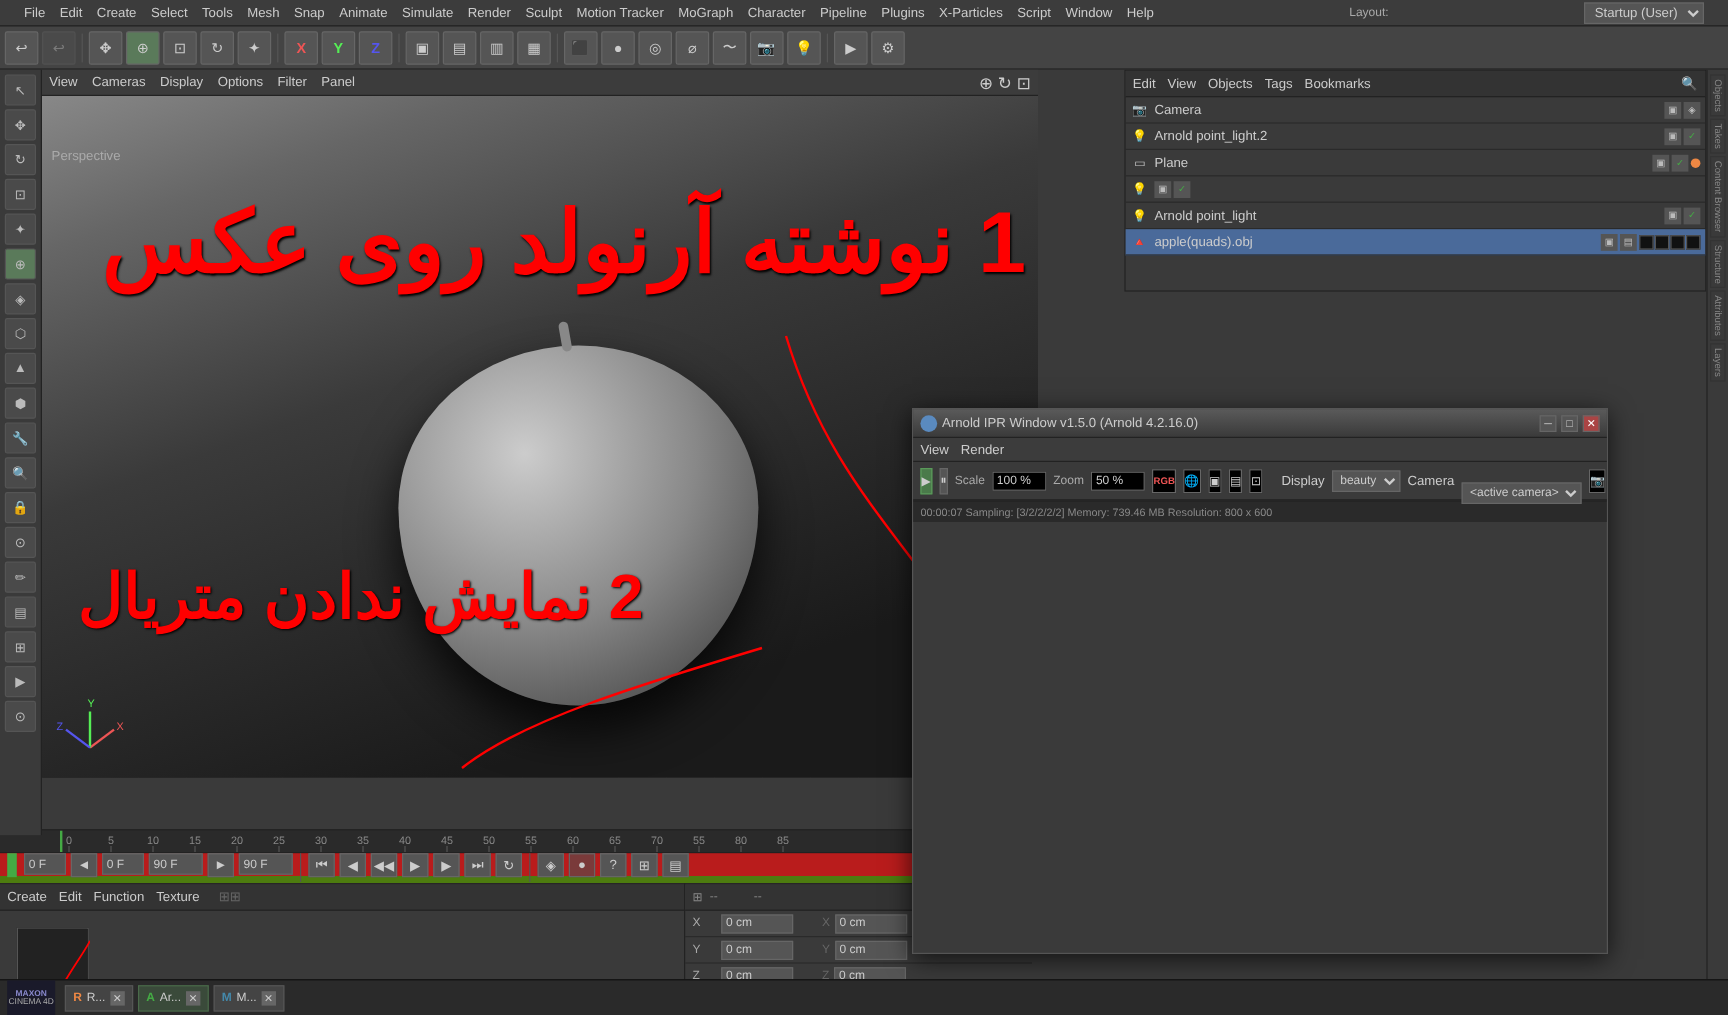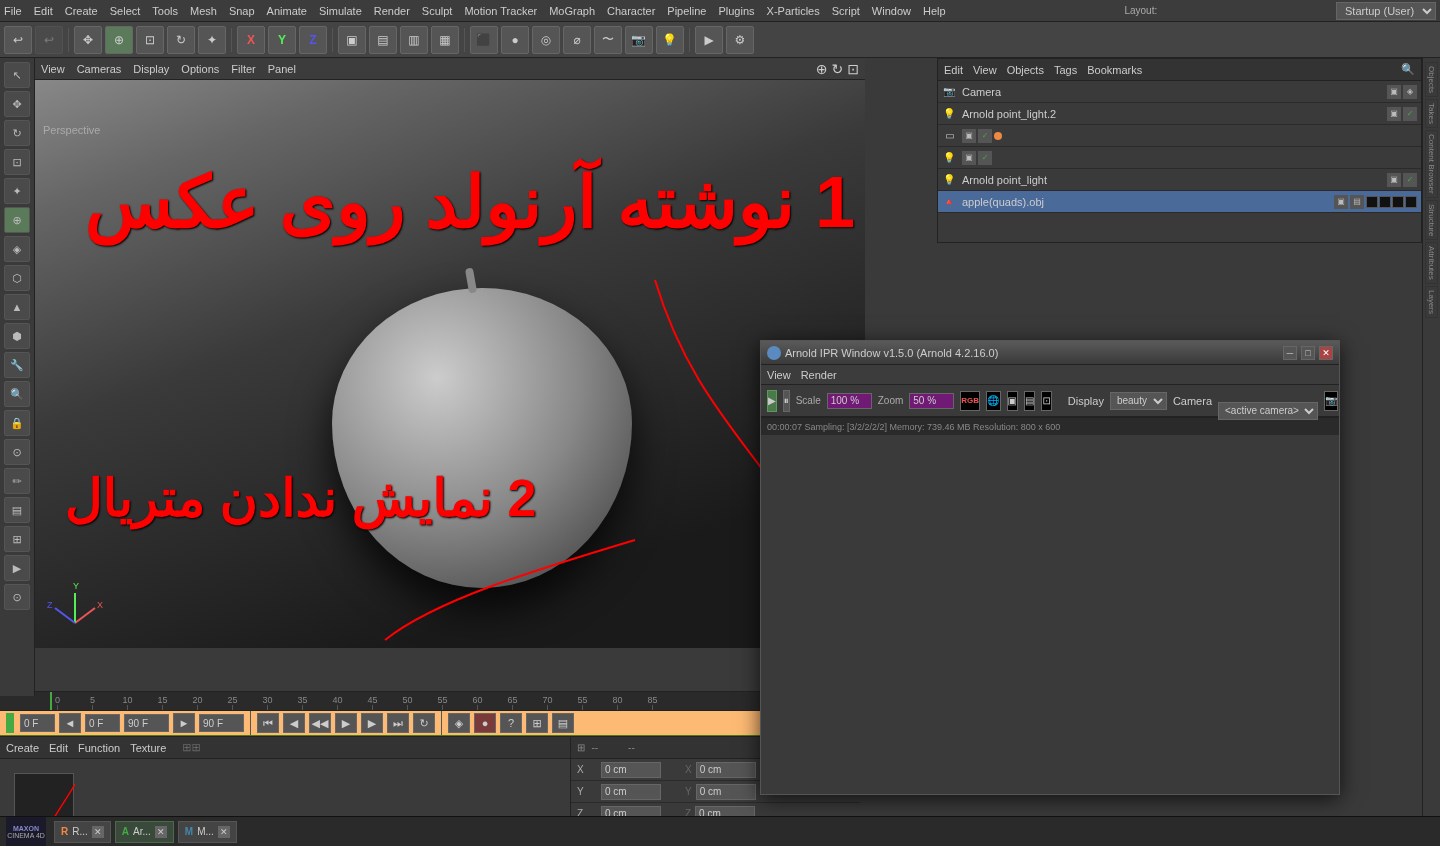--- a/index.html
+++ b/index.html
@@ -14,21 +14,21 @@
       position: relative;
     }
 
     
     .top-menubar {
       width: 100%;
       height: 22px;
       background: #3c3c3c;
       display: flex;
       align-items: center;
-      padding: 0 4px;
+      padding: 0 20px;
       gap: 12px;
       border-bottom: 1px solid #222;
       position: absolute;
       top: 0; left: 0;
       z-index: 100;
     }
     .top-menubar span {
       color: #ccc;
       font-size: 11px;
       cursor: pointer;
@@ -379,27 +379,26 @@
       background: #4a4;
     }
 
     
     .bottom-controls {
       position: absolute;
       bottom: 110px;
       left: 0;
       width: 860px;
       height: 26px;
-      background: #fdba74;
-      display: flex;
-      align-items: center;
+      background: #b91c1c;
+      display: flex;
       padding: 0 6px;
       gap: 4px;
       border-top: 1px solid #222;
-      border-bottom: 1px solid #4d7c0f;
+      border-bottom: 6px solid #4d7c0f;
     }
     .ctrl-input {
       background: #555;
       border: 1px solid #666;
       color: #ccc;
       font-size: 10px;
       width: 40px;
       height: 18px;
       padding: 0 3px;
     }
@@ -625,21 +624,21 @@
       justify-content: center;
       color: #ccc;
       font-size: 10px;
       cursor: pointer;
     }
     .ipr-label {
       font-size: 10px;
       color: #aaa;
     }
     .ipr-input-small {
-      background: #701a75;
+      background: #000000;
       border: 1px solid #666;
       color: #ccc;
       font-size: 10px;
       width: 45px;
       height: 16px;
       padding: 0 3px;
     }
     .ipr-btn-icon {
       width: 20px;
       height: 20px;
@@ -846,20 +845,21 @@
   <div class="scene-object-row">
     <div class="obj-icon">💡</div>
     <div class="obj-name">Arnold point_light.2</div>
     <div class="obj-controls">
       <div class="obj-ctrl-btn">▣</div>
       <div class="obj-ctrl-btn check-green">✓</div>
     </div>
   </div>
   <div class="scene-object-row">
     <div class="obj-icon">▭</div>
+    <div class="obj-name">Plane</div>
     <div class="obj-controls">
       <div class="obj-ctrl-btn">▣</div>
       <div class="obj-ctrl-btn check-green">✓</div>
       <span class="dot-orange"></span>
     </div>
   </div>
   <div class="scene-object-row">
     <div class="obj-icon">💡</div>
     <div class="obj-controls">
       <div class="obj-ctrl-btn">▣</div>

